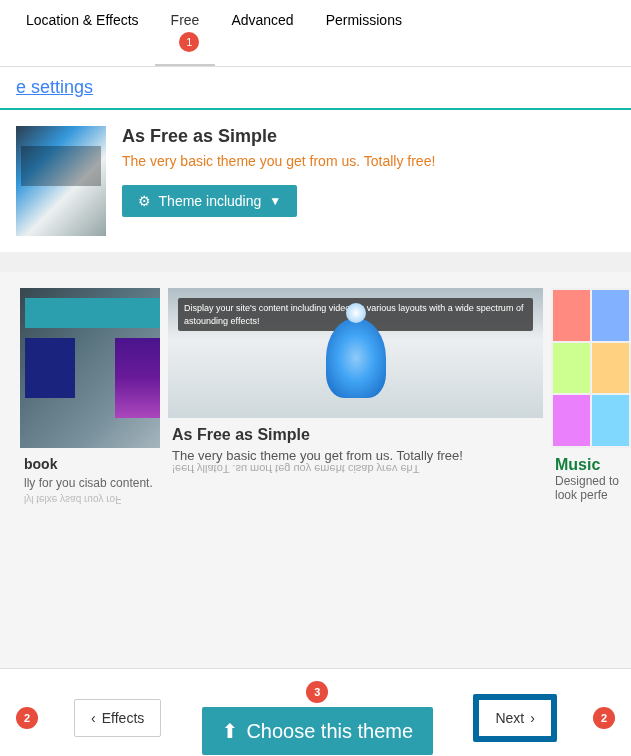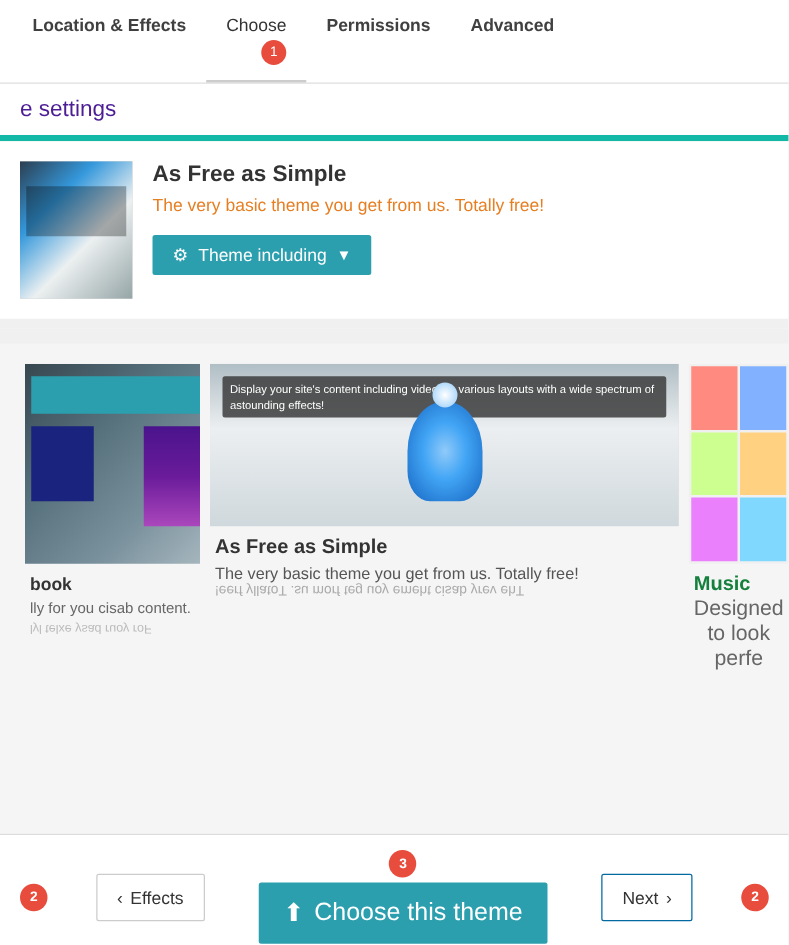--- a/index.html
+++ b/index.html
@@ -16,25 +16,24 @@
     
     .nav-tabs {
       display: flex;
       background: #fff;
       border-bottom: 1px solid #ddd;
       padding: 0 10px;
     }
     .nav-tab {
       padding: 12px 16px;
       cursor: pointer;
-      color: #404040;
+      color: #000000;
       font-size: 14px;
       border-bottom: 2px solid transparent;
       white-space: nowrap;
-      font-weight: bold;
     }
     .nav-tab.active {
       color: #333;
       border-bottom: 2px solid #ccc;
       font-weight: 500;
     }
     .nav-tab-indicator {
       display: inline-block;
       width: 20px;
       height: 20px;
@@ -47,24 +46,25 @@
       margin-top: 4px;
       position: relative;
       left: 50%;
       transform: translateX(-50%);
     }
 
     
     .page-settings {
       background: #fff;
       padding: 10px 16px;
-      border-bottom: 5px solid #14b8a6;
-      color: #4c1d95;
+      border-bottom: 2px solid #14b8a6;
+      color: #3b82f6;
       font-size: 18px;
       font-weight: normal;
+      text-decoration: underline;
     }
 
     
     .current-theme-section {
       background: #fff;
       padding: 16px;
       display: flex;
       align-items: flex-start;
       gap: 16px;
       border-bottom: 8px solid #f0f0f0;
@@ -269,23 +269,22 @@
     .grid-cell:nth-child(6) { background: #80d8ff; }
     .theme-card-right-text {
       padding: 8px 4px;
     }
     .theme-card-right-title {
       font-weight: bold;
       font-size: 16px;
       color: #15803d;
     }
     .theme-card-right-desc {
-      font-size: 17px;
+      font-size: 12px;
       color: #666;
-      text-align: center;
     }
 
     
     .action-bar {
       position: absolute;
       bottom: 0;
       left: 0;
       right: 0;
       background: #fff;
       border-top: 1px solid #ddd;
@@ -335,21 +334,21 @@
       align-items: center;
       justify-content: space-between;
       gap: 8px;
       border-radius: 2px;
     }
     .next-btn {
       display: flex;
       align-items: center;
       gap: 6px;
       background: #fff;
-      border: 1px solid #0369a1;
+      border: 6px solid #0369a1;
       padding: 10px 16px;
       cursor: pointer;
       font-size: 14px;
       color: #333;
       border-radius: 2px;
     }
 
     .tab-with-badge {
       display: flex;
       flex-direction: column;
@@ -402,28 +401,28 @@
     }
   </style>
 </head>
 <body>
 
 <nav class="nav-tabs">
   <div class="nav-tab">
     <span>Location &amp; Effects</span>
   </div>
   <div class="nav-tab active tab-with-badge">
-    <span>Choose</span>
+    <span>Free</span>
     <span class="nav-tab-indicator">1</span>
+  </div>
+  <div class="nav-tab">
+    <span>Advanced</span>
   </div>
   <div class="nav-tab">
     <span>Permissions</span>
-  </div>
-  <div class="nav-tab">
-    <span>Advanced</span>
   </div>
 </nav>
 
 <div class="main-content">
 
   <div class="page-settings">
     <span>e settings</span>
   </div>
 
   <div class="current-theme-section">

